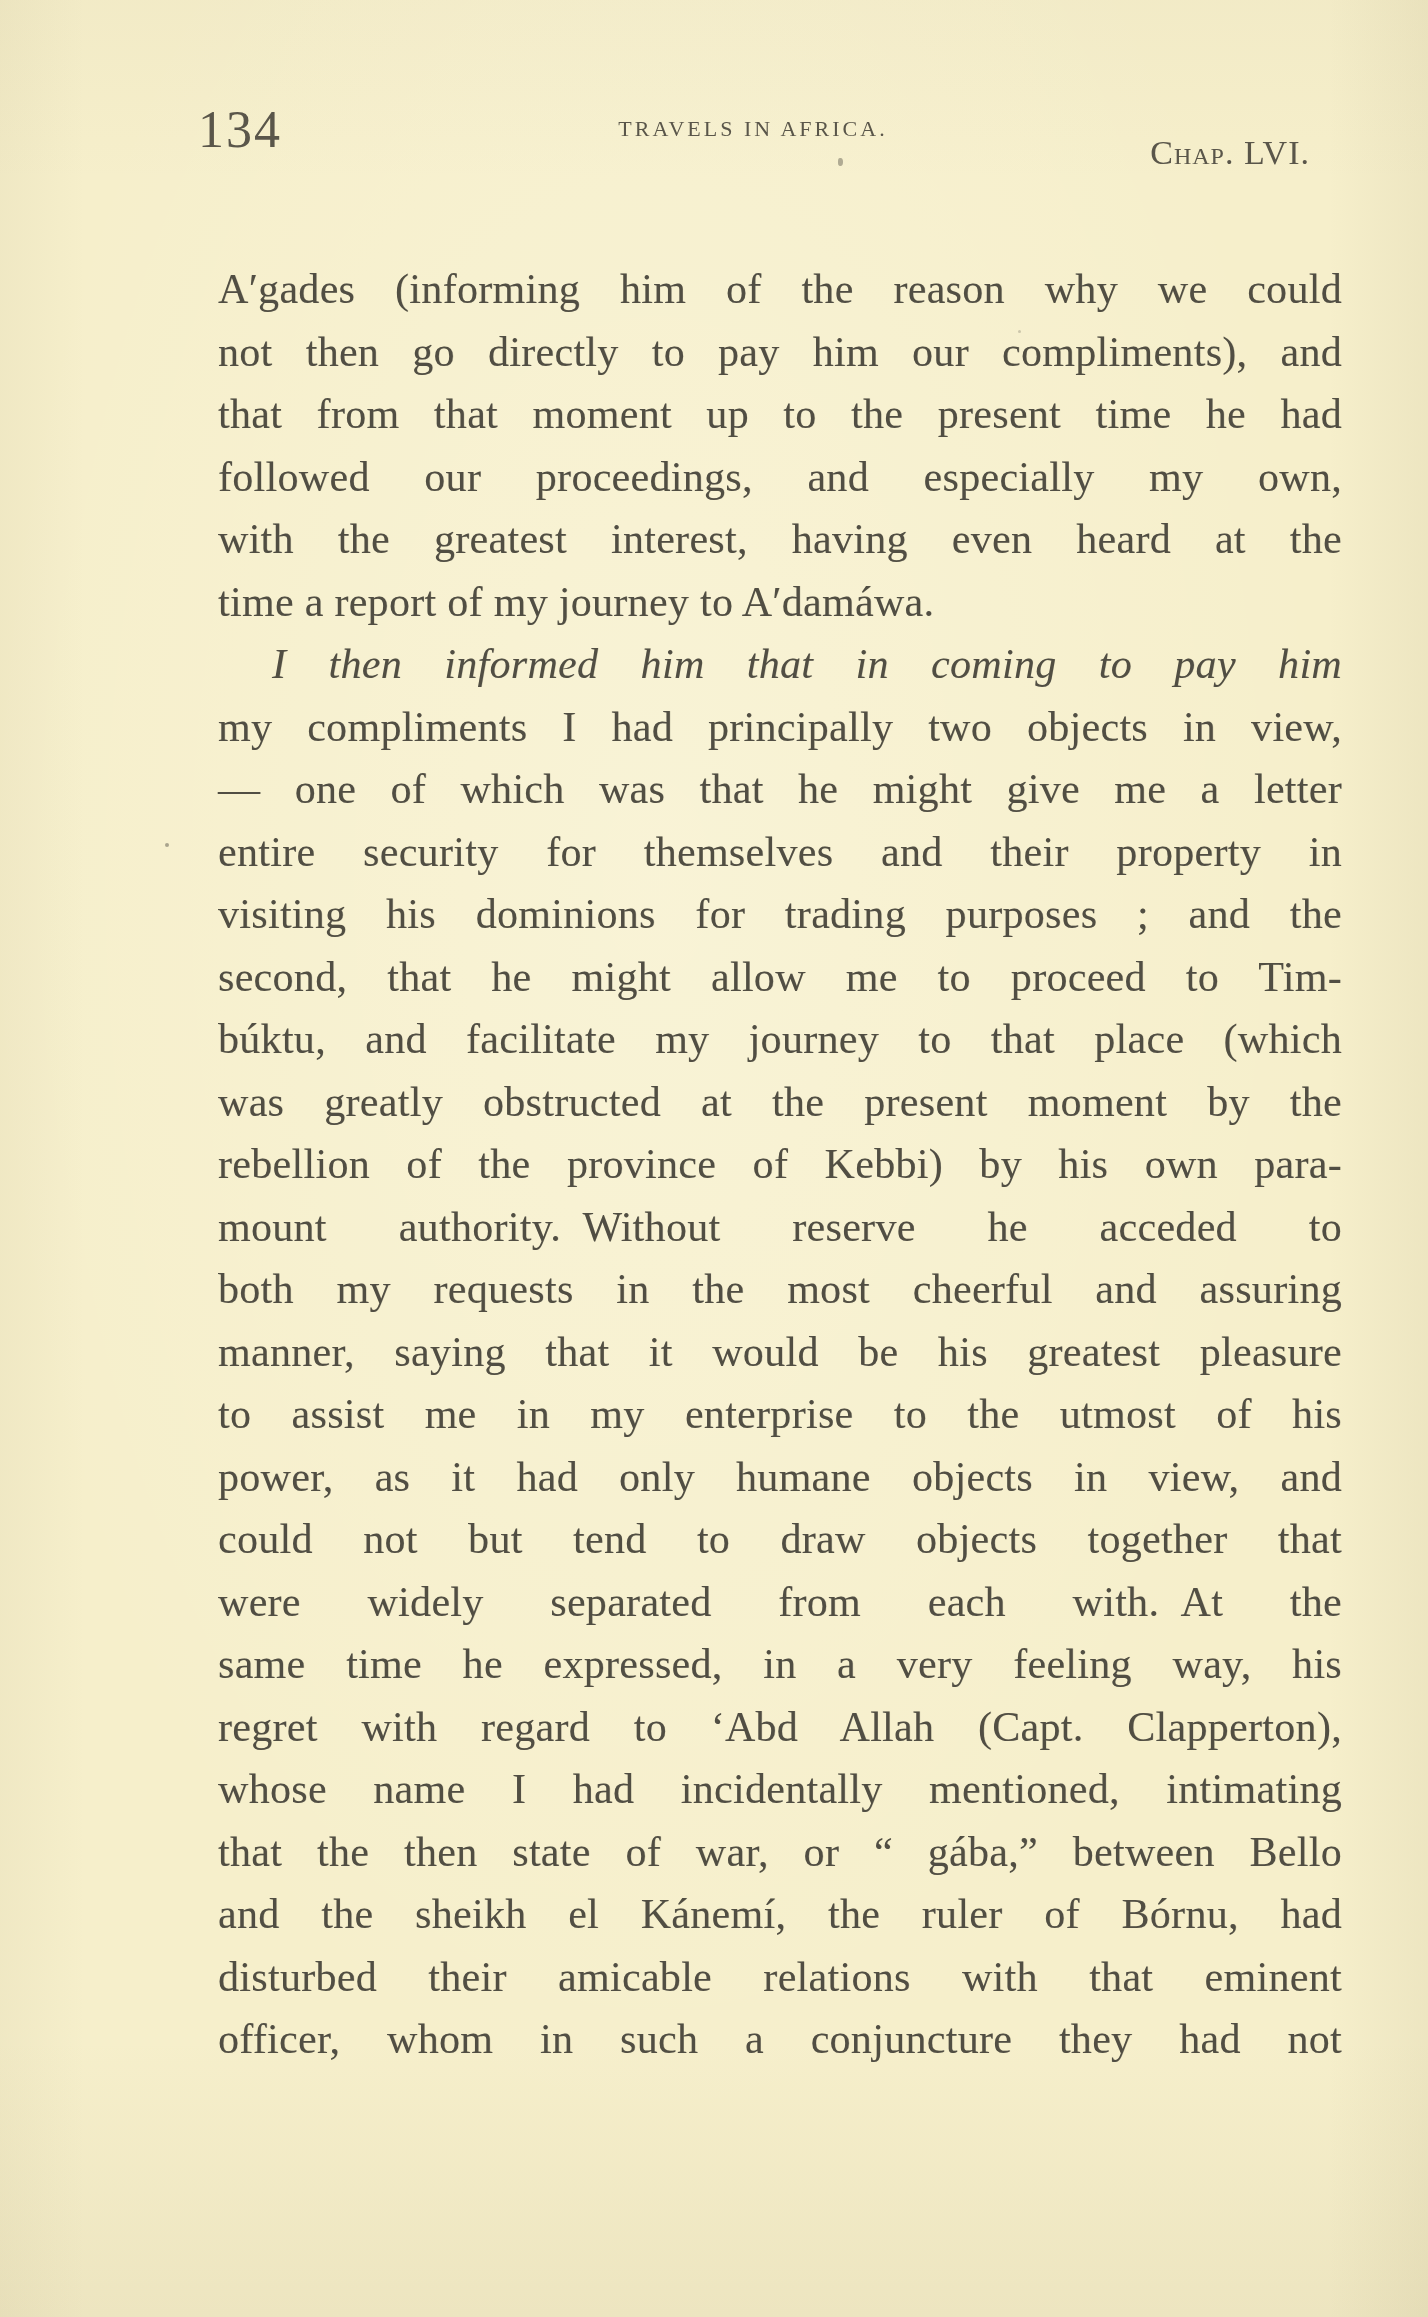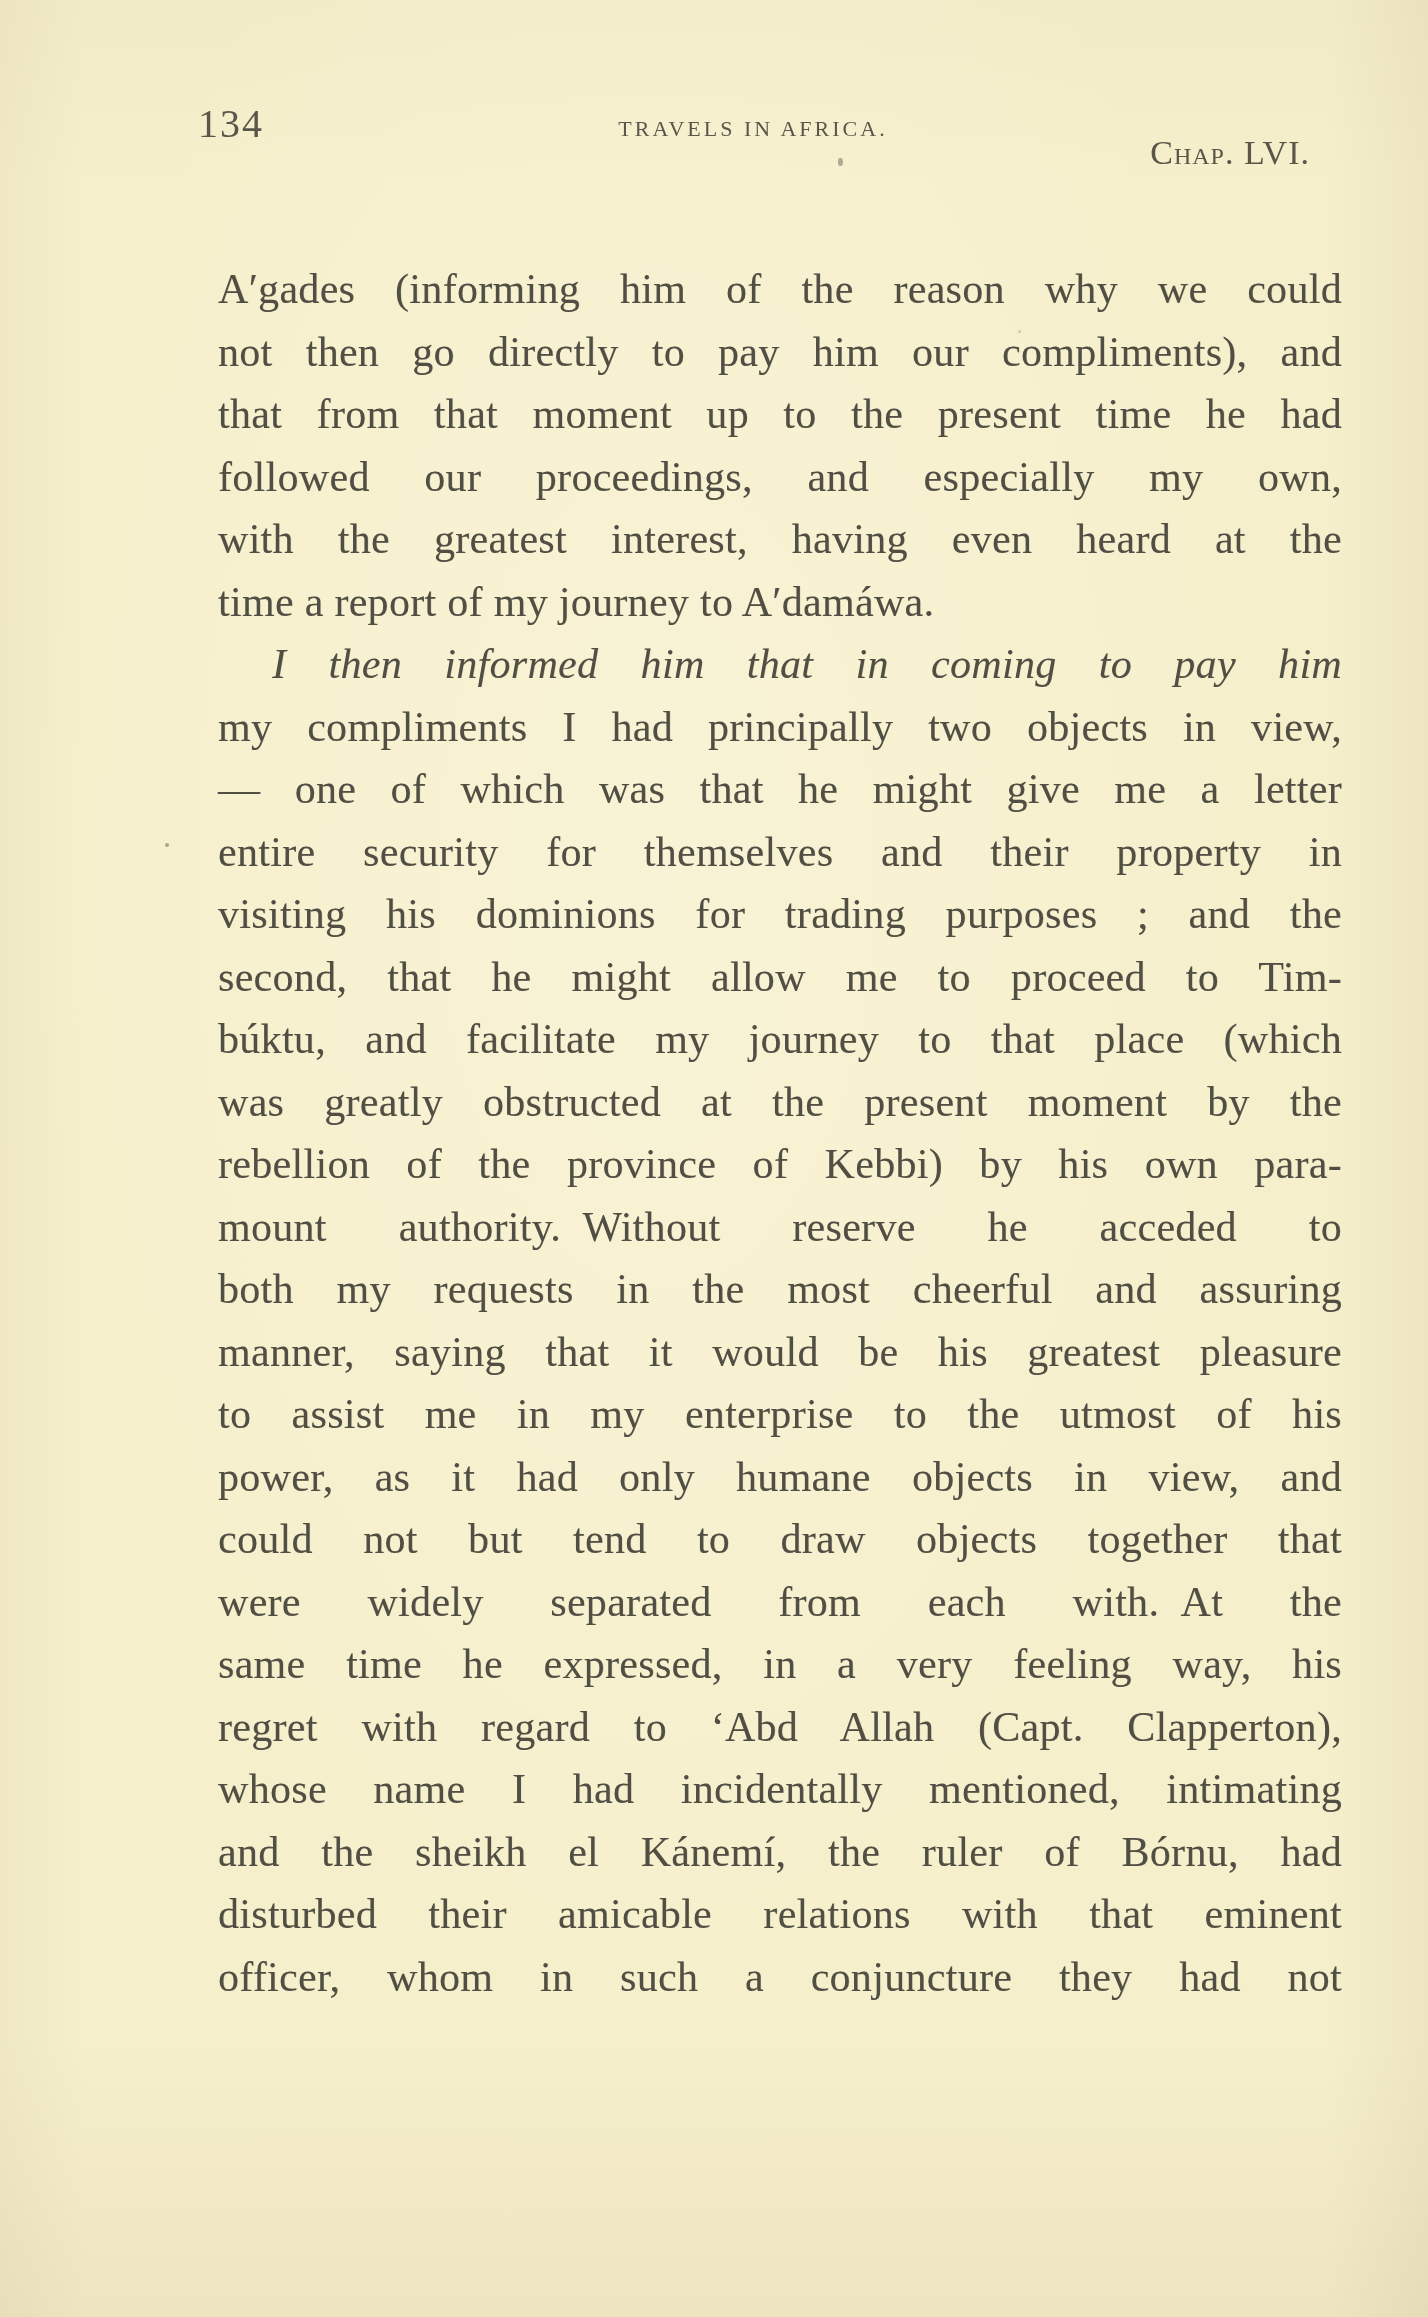--- a/index.html
+++ b/index.html
@@ -25,21 +25,21 @@
     left: 196px;
     top: 100px;
     width: 1114px;
     height: 46px;
     color: #5a564a;
   }
   .page-number {
     position: absolute;
     left: 2px;
     top: 0;
-    font-size: 40px;
+    font-size: 52px;
     letter-spacing: 2px;
   }
   .head-title {
     position: absolute;
     left: 50%;
     top: 16px;
     transform: translateX(-50%);
     font-size: 22px;
     letter-spacing: 3px;
     white-space: nowrap;
@@ -117,20 +117,21 @@
     <div class="line">mount authority. Without reserve he acceded to</div>
     <div class="line">both my requests in the most cheerful and assuring</div>
     <div class="line">manner, saying that it would be his greatest pleasure</div>
     <div class="line">to assist me in my enterprise to the utmost of his</div>
     <div class="line">power, as it had only humane objects in view, and</div>
     <div class="line">could not but tend to draw objects together that</div>
     <div class="line">were widely separated from each with. At the</div>
     <div class="line">same time he expressed, in a very feeling way, his</div>
     <div class="line">regret with regard to ʻAbd Allah (Capt. Clapperton),</div>
     <div class="line">whose name I had incidentally mentioned, intimating</div>
+    <div class="line">that the then state of war, or “ gába,” between Bello</div>
     <div class="line">and the sheikh el Kánemí, the ruler of Bórnu, had</div>
     <div class="line">disturbed their amicable relations with that eminent</div>
     <div class="line">officer, whom in such a conjuncture they had not</div>
   </div>
 
   <div class="speck speck-1"></div>
   <div class="speck speck-2"></div>
   <div class="speck speck-3"></div>
 
 </div>

